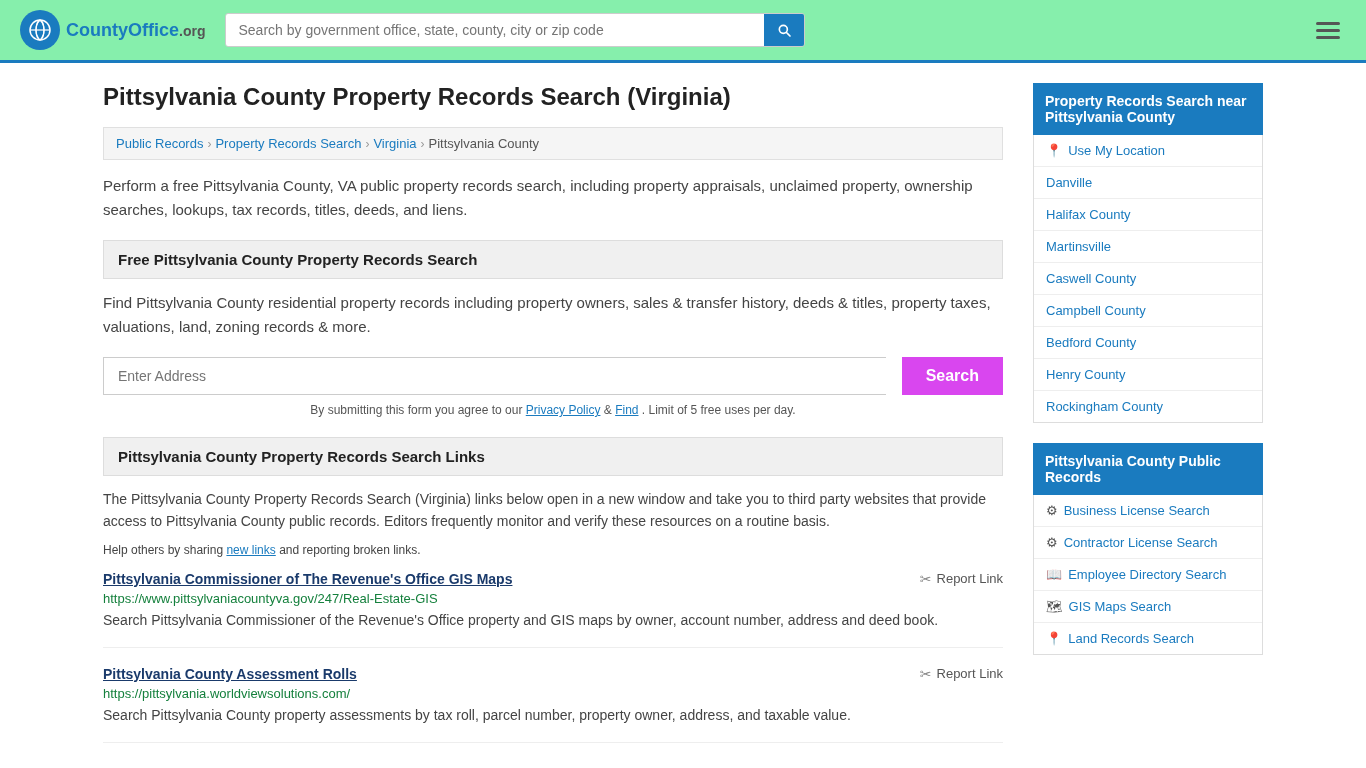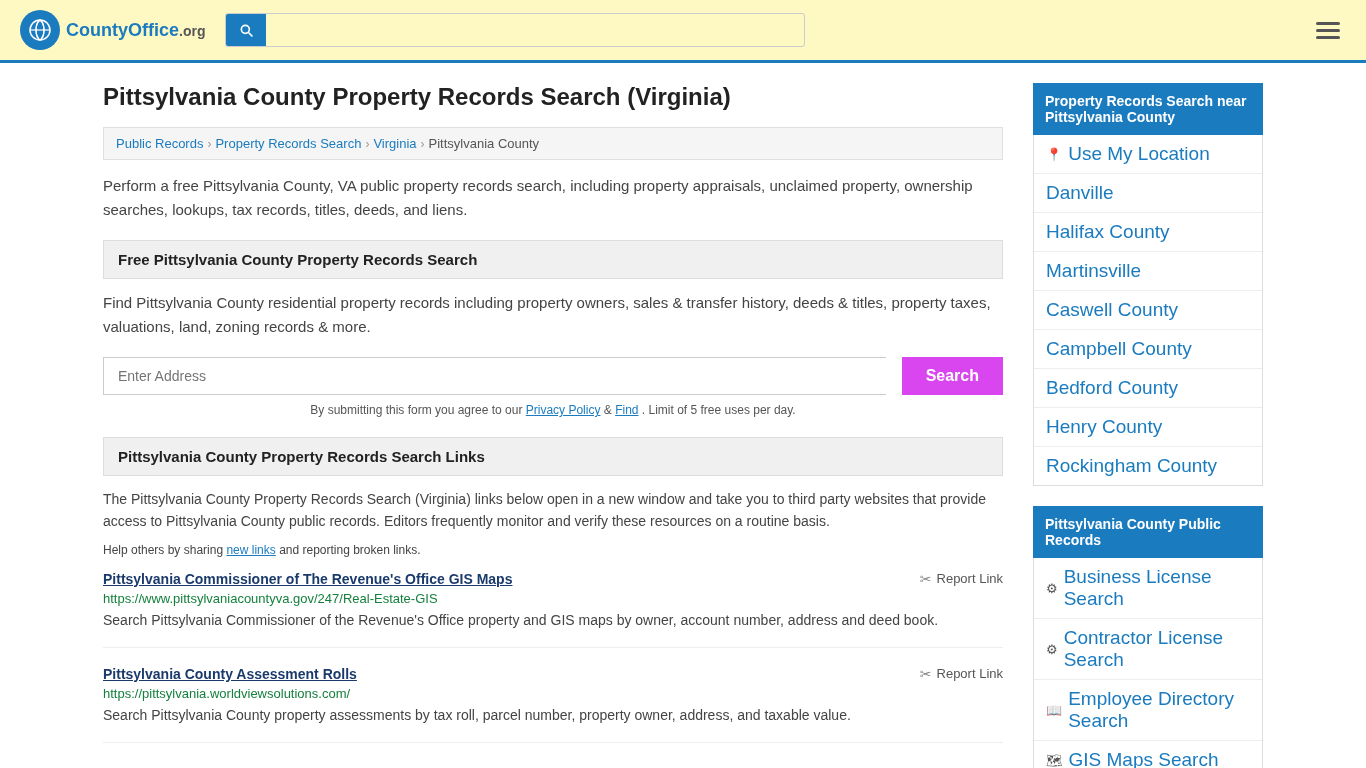--- a/index.html
+++ b/index.html
@@ -1,20 +1,20 @@
 <!DOCTYPE html>
 <html><head>
   <meta charset="utf-8">
   <style>
     * { box-sizing: border-box; margin: 0; padding: 0; }
     body { font-family: Arial, sans-serif; font-size: 14px; color: #333; background: #fff; }
 
     
     .header {
-      background: #fef9c3;
+      background: #86efac;
       border-bottom: 3px solid #1a7bbf;
       padding: 10px 20px;
       display: flex;
       align-items: center;
       gap: 20px;
     }
     .logo-area {
       display: flex;
       align-items: center;
       gap: 6px;
@@ -273,21 +273,21 @@
       padding: 8px 12px;
       border-bottom: 1px solid #eee;
       display: flex;
       align-items: center;
       gap: 6px;
     }
     .sidebar-list-item:last-child { border-bottom: none; }
     .sidebar-list-item a {
       color: #1a7bbf;
       text-decoration: none;
-      font-size: 19px;
+      font-size: 13px;
     }
     .sidebar-list-item .gear-icon {
       color: #555;
       font-size: 13px;
       flex-shrink: 0;
     }
     .sidebar-list-item .book-icon {
       color: #555;
       font-size: 13px;
       flex-shrink: 0;
@@ -319,20 +319,21 @@
         <path d="M12 2 Q16 6 16 12 Q16 18 12 22" fill="none" stroke="white" stroke-width="1.2"></path>
         <path d="M12 2 Q8 6 8 12 Q8 18 12 22" fill="none" stroke="white" stroke-width="1.2"></path>
       </svg>
     </div>
     <span class="logo-text">
       <span>CountyOffice</span><span class="org">.org</span>
     </span>
   </a>
 
   <div class="search-bar-container">
+    <input class="header-search-input" type="text" placeholder="Search by government office, state, county, city or zip code" style="">
     <button class="header-search-btn">
       <svg viewBox="0 0 24 24" xmlns="http://www.w3.org/2000/svg">
         <path d="M21 21l-4.35-4.35M17 11A6 6 0 1 1 5 11a6 6 0 0 1 12 0z" stroke="white" stroke-width="2.5" fill="none" stroke-linecap="round"></path>
       </svg>
     </button>
   </div>
 
   <button class="hamburger-btn">
     <span></span>
     <span></span>

